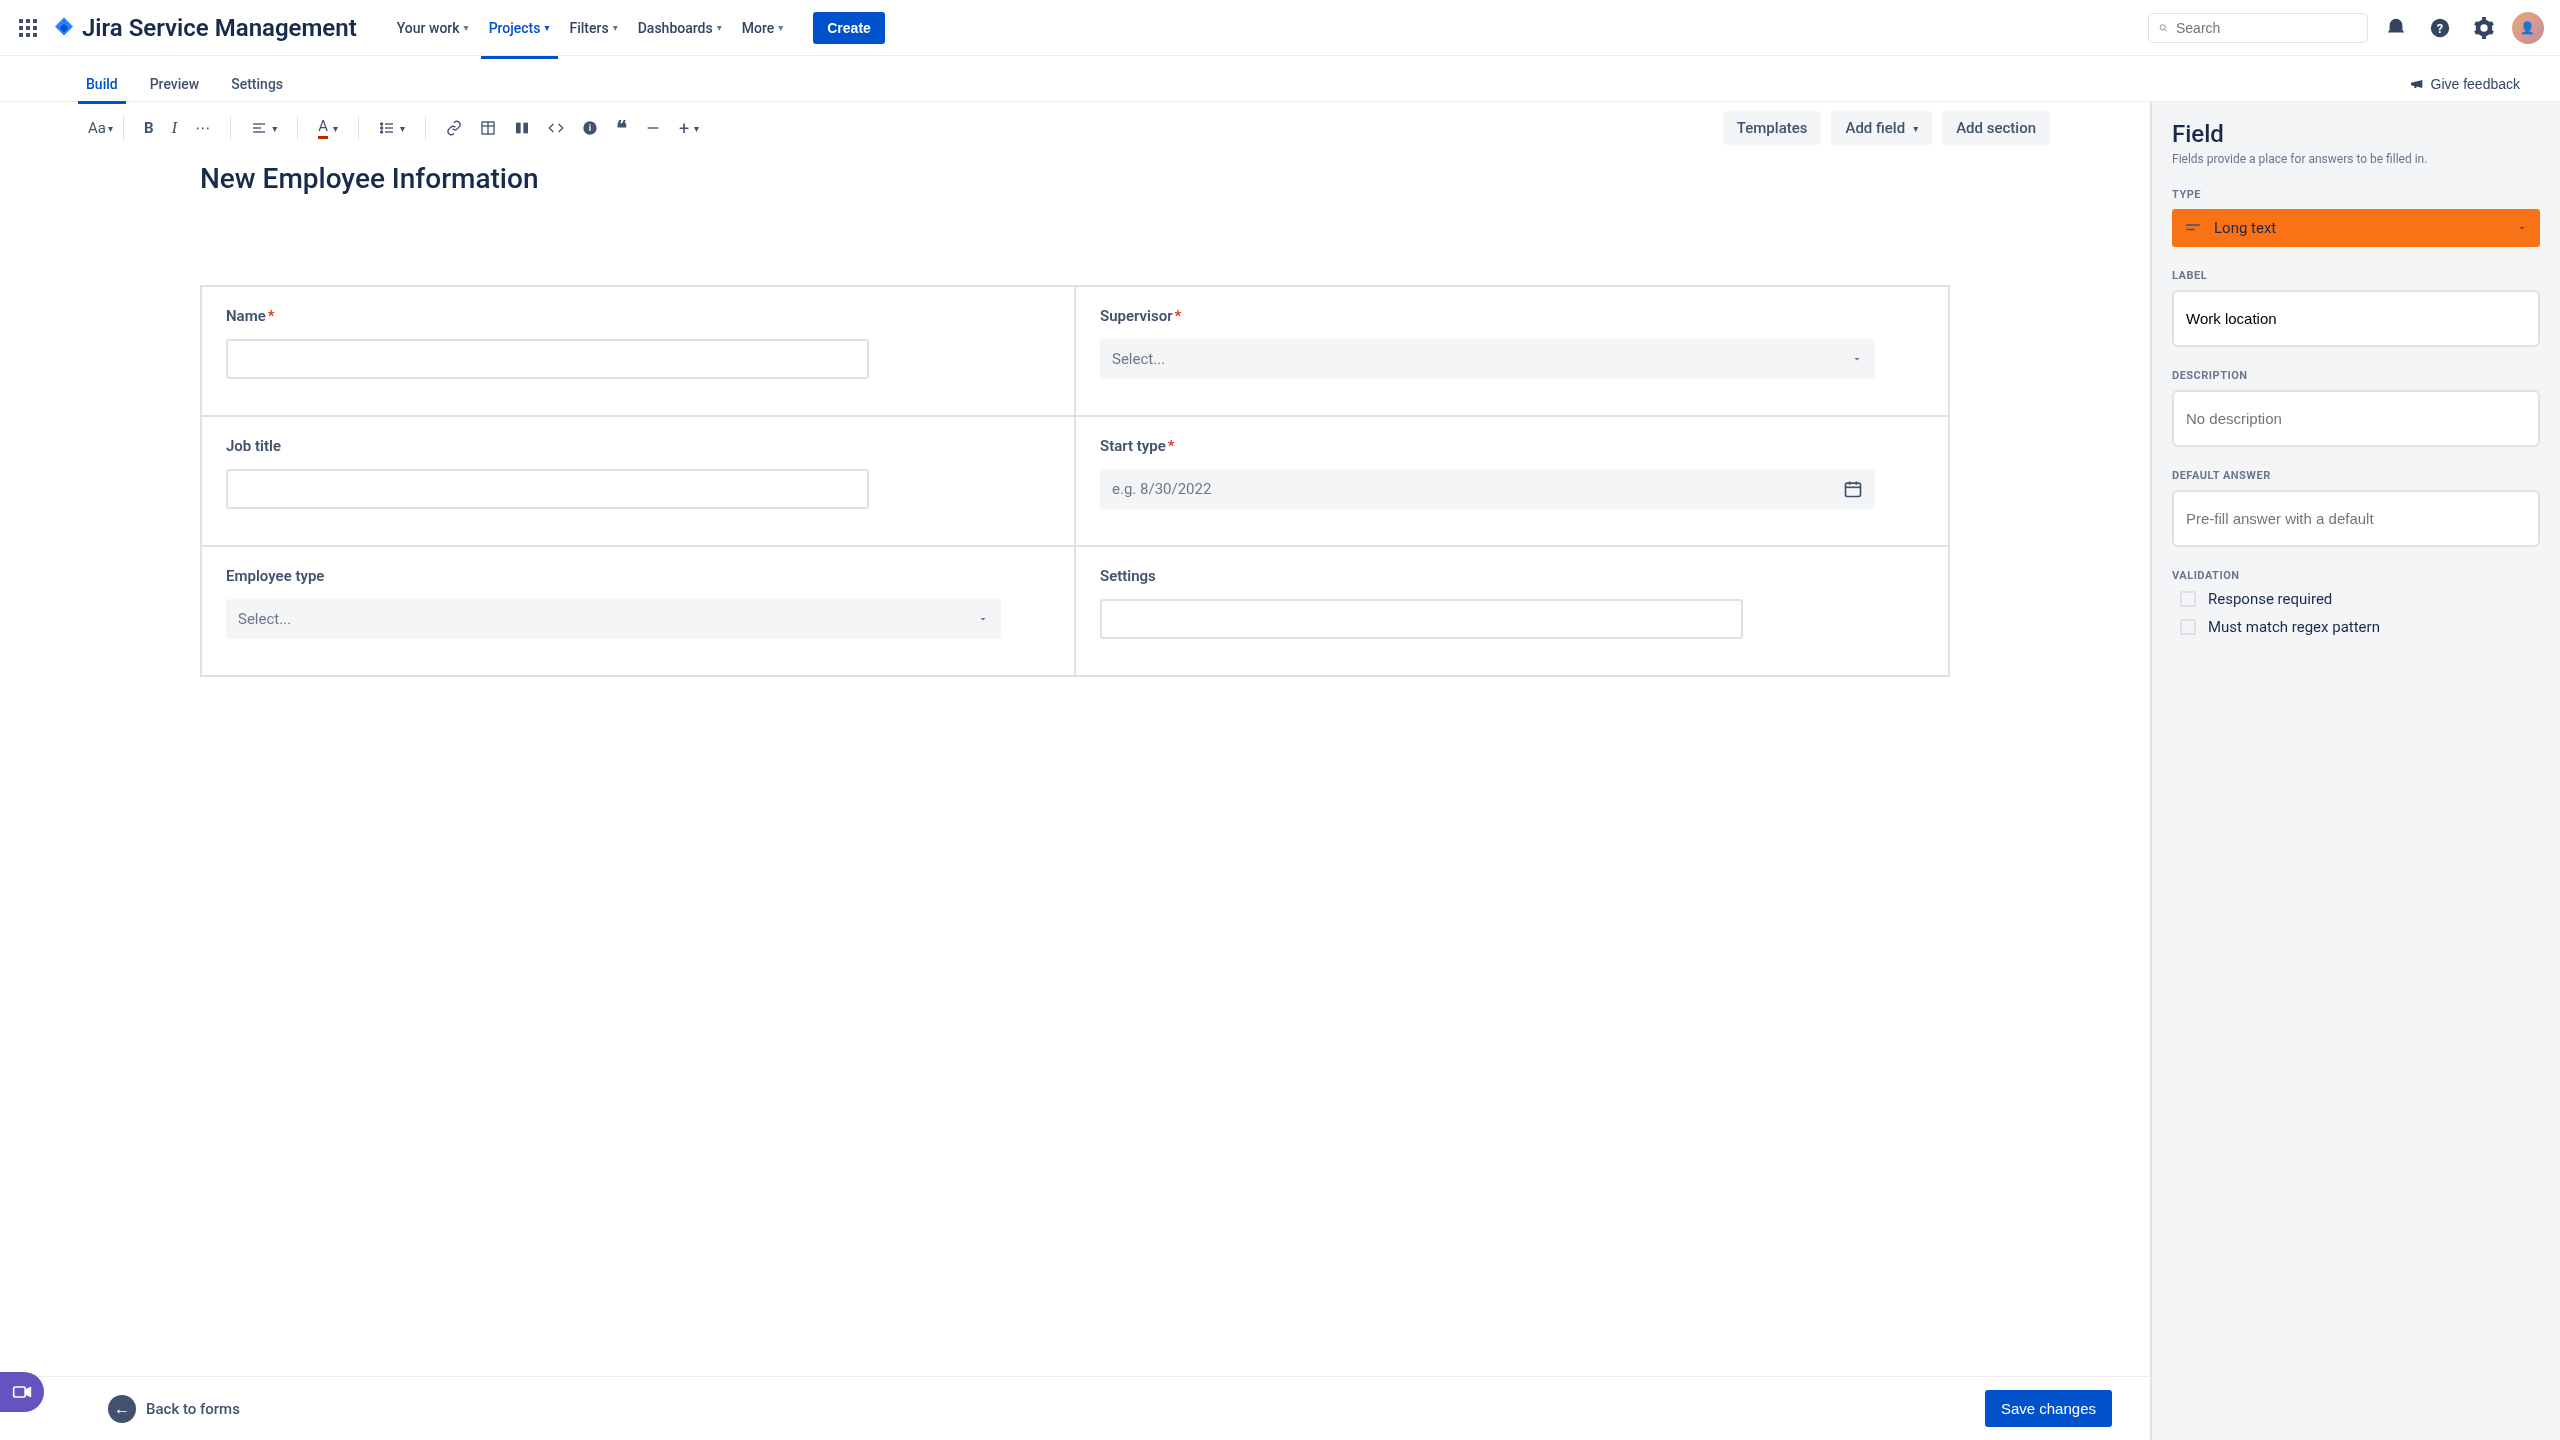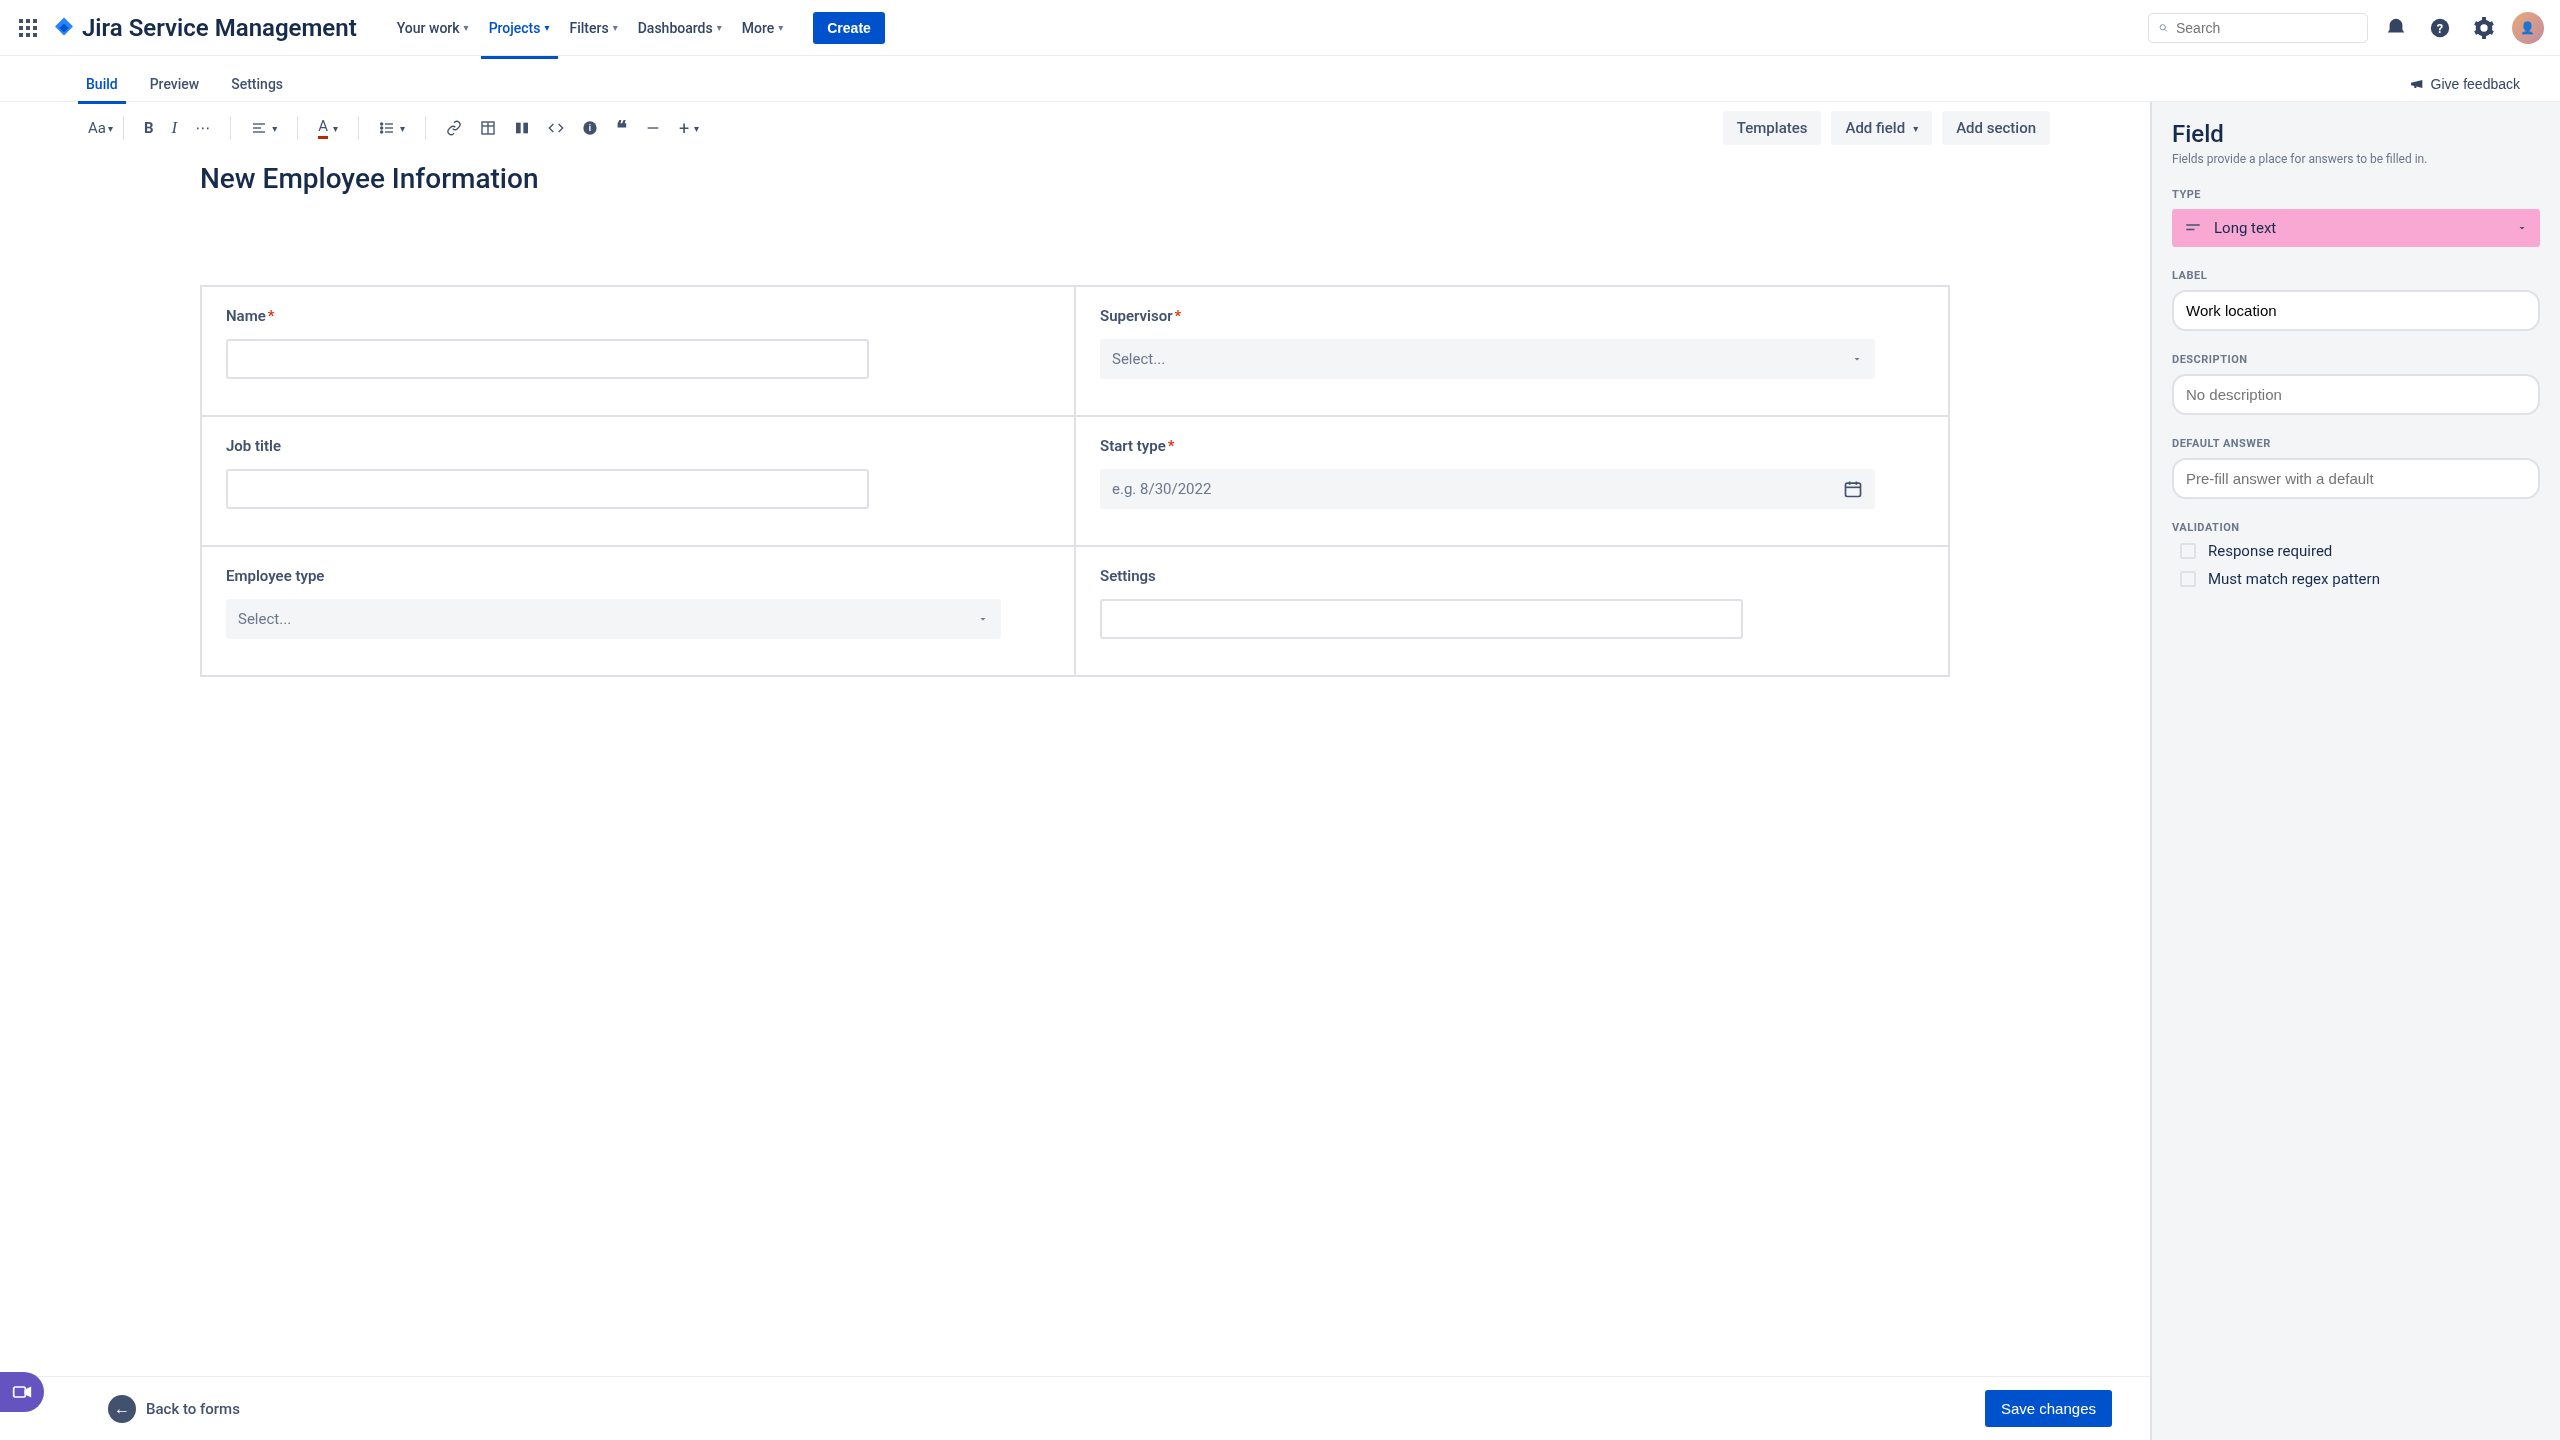--- a/index.html
+++ b/index.html
@@ -69,23 +69,23 @@
 .save-btn { margin-left:auto; background:#0052CC; color:#fff; border:none; padding:10px 16px; border-radius:3px; font-weight:500; font-size:15px; cursor:pointer; margin-right:14px;}
 
 
 .fab { position:fixed; left:0; bottom:28px; width:44px; height:40px; background:#6554C0; border-radius:0 20px 20px 0; display:flex; align-items:center; justify-content:center; color:#fff; cursor:pointer; }
 
 
 .sp-title { font-size:24px; font-weight:500; color:#172B4D; }
 .sp-sub { font-size:12px; color:#6B778C; margin-top:4px; }
 .sp-sect { margin-top:22px; }
 .sp-label { font-size:11px; font-weight:700; color:#6B778C; letter-spacing:0.5px; margin-bottom:8px; text-transform:uppercase; }
-.sp-select { background:#f9a8d4; border-radius:3px; padding:10px 12px; display:flex; align-items:center; justify-content:space-between; color:#172B4D; cursor:pointer; font-size:15px;}
+.sp-select { background:#f97316; border-radius:3px; padding:10px 12px; display:flex; align-items:center; justify-content:space-between; color:#172B4D; cursor:pointer; font-size:15px;}
 .sp-select .left { display:flex; align-items:center; gap:12px; }
-.sp-input { width:100%; border:2px solid #dfe1e6; border-radius:14px; padding:10px 12px; font-size:15px; background:#fff; }
+.sp-input { width:100%; border:2px solid #dfe1e6; border-radius:6px; padding:18px 12px; font-size:15px; background:#fff; }
 .sp-input.ph { color:#7A869A; }
 .sp-check { display:flex; align-items:center; gap:12px; margin-bottom:10px; font-size:15px; color:#172B4D; padding-left:8px;}
 .sp-check-box { width:16px; height:16px; border:2px solid #dfe1e6; border-radius:2px; }
 .sp-min-row { display:flex; gap:10px; align-items:flex-end; }
 .sp-min-label { font-size:12px; color:#6B778C; margin-bottom:6px; }
 .sp-min-input { width:80px; border:2px solid #dfe1e6; border-radius:3px; padding:9px 10px; font-size:14px; color:#7A869A; }
 .sp-min-select { flex:1; background:#ECEDF0; border-radius:3px; padding:10px 12px; display:flex; align-items:center; justify-content:space-between; font-size:15px;}
 svg { display:block; }
 </style>
 </head>

